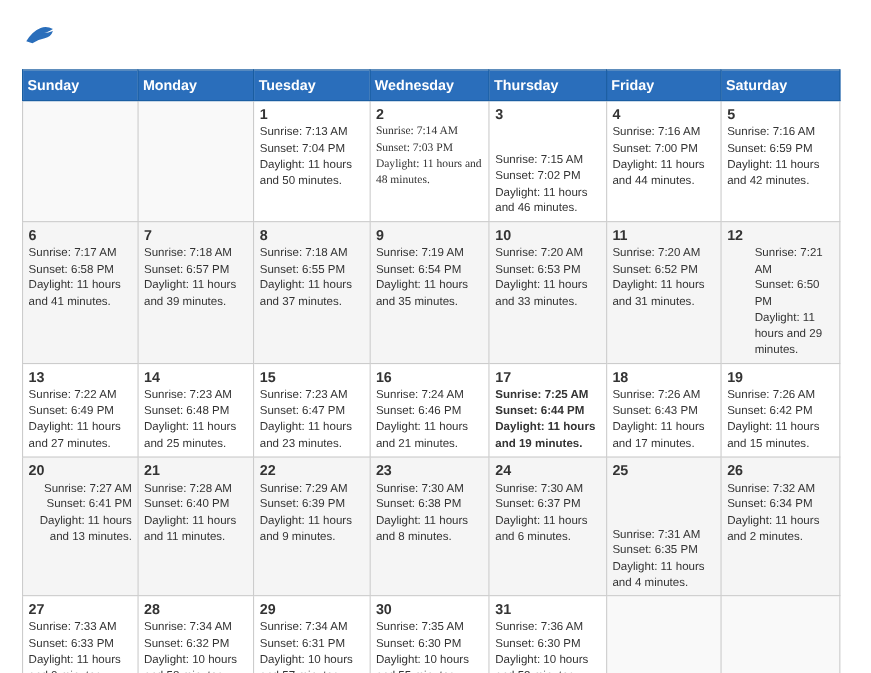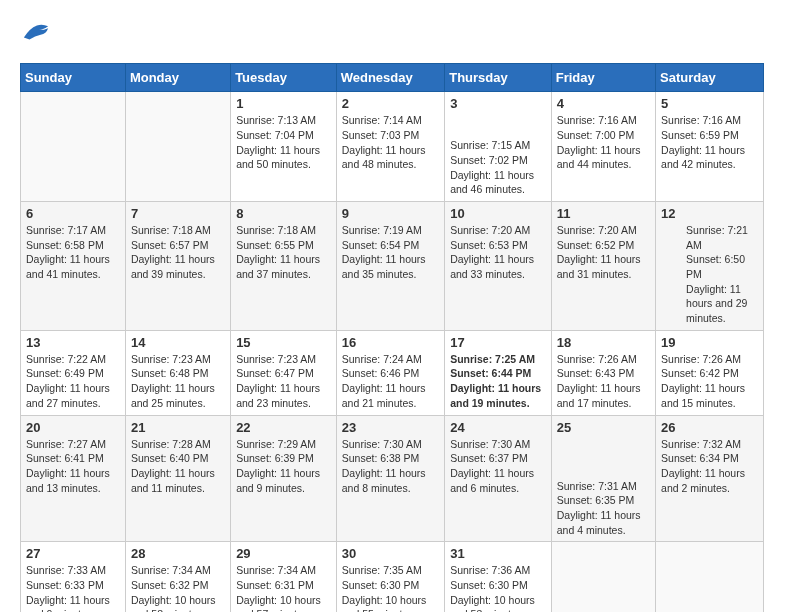--- a/index.html
+++ b/index.html
@@ -136,21 +136,21 @@
           <td class="empty-cell"></td>
           <td class="empty-cell"></td>
           <td>
             <span class="day-number">1</span>
             <div class="day-info" style="white-space: pre-line;">Sunrise: 7:13 AM
 Sunset: 7:04 PM
 Daylight: 11 hours and 50 minutes.</div>
           </td>
           <td>
             <span class="day-number">2</span>
-            <div class="day-info" style="white-space: pre-line;">Sunrise: 7:14 AM
+            <div class="day-info" style="white-space: pre-line; font-family: Liberation Serif, serif;">Sunrise: 7:14 AM
 Sunset: 7:03 PM
 Daylight: 11 hours and 48 minutes.</div>
           </td>
           <td>
             <span class="day-number">3</span>
             <div class="day-info" style="white-space: pre-line; margin-top: 27px;">Sunrise: 7:15 AM
 Sunset: 7:02 PM
 Daylight: 11 hours and 46 minutes.</div>
           </td>
           <td>
@@ -250,21 +250,21 @@
           <td>
             <span class="day-number">19</span>
             <div class="day-info" style="white-space: pre-line;">Sunrise: 7:26 AM
 Sunset: 6:42 PM
 Daylight: 11 hours and 15 minutes.</div>
           </td>
         </tr>
         <tr>
           <td>
             <span class="day-number">20</span>
-            <div class="day-info" style="white-space: pre-line;">Sunrise: 7:27 AM
+            <div class="day-info" style="white-space: pre-line; text-align: right;">Sunrise: 7:27 AM
 Sunset: 6:41 PM
 Daylight: 11 hours and 13 minutes.</div>
           </td>
           <td>
             <span class="day-number">21</span>
             <div class="day-info" style="white-space: pre-line;">Sunrise: 7:28 AM
 Sunset: 6:40 PM
 Daylight: 11 hours and 11 minutes.</div>
           </td>
           <td>

